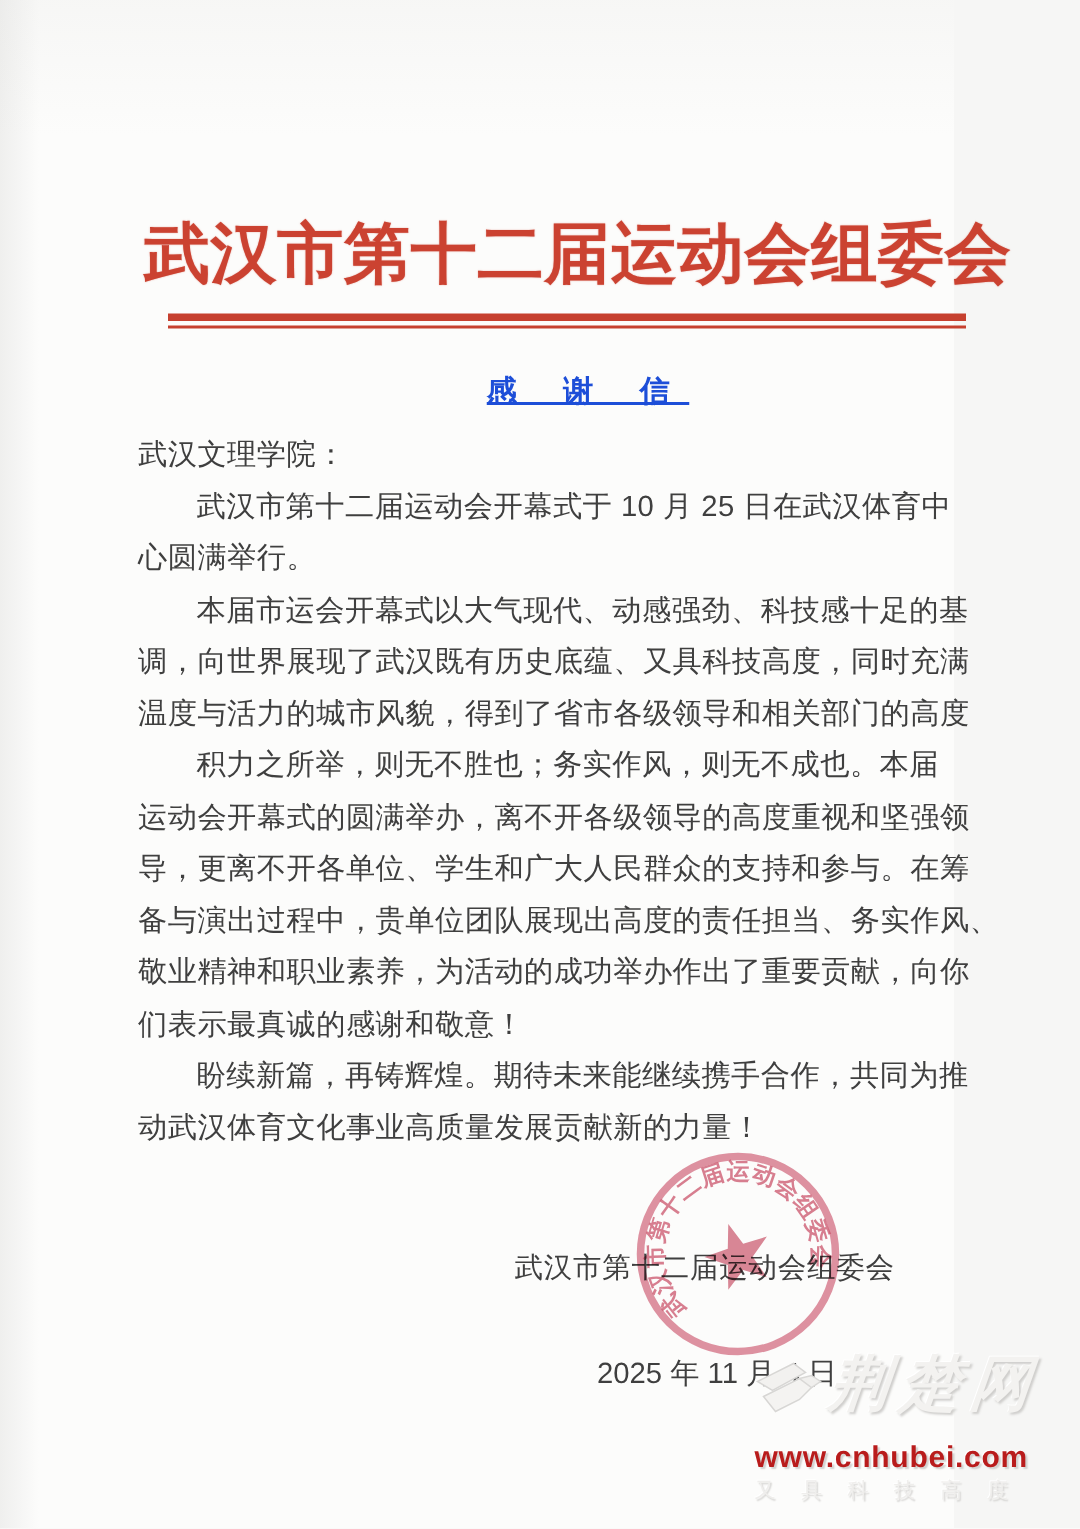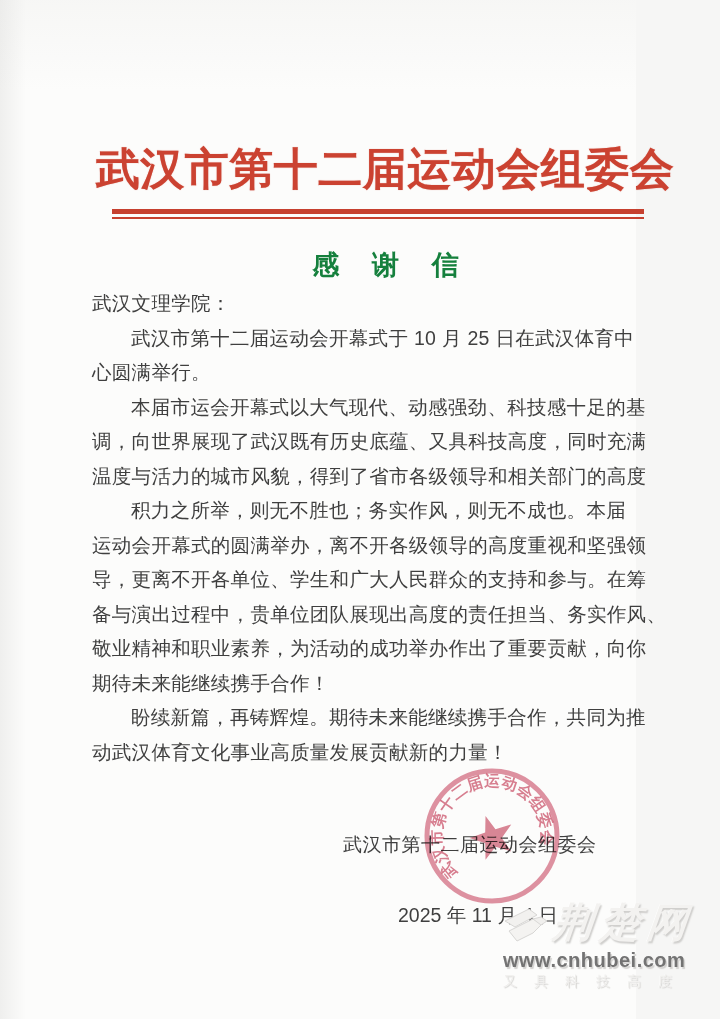--- a/index.html
+++ b/index.html
@@ -37,23 +37,24 @@
   }
   .rule{position:absolute;top:209px;left:112px;width:532px;}
   .rule-thick{height:5px;background:#c6402f;}
   .rule-thin{height:2px;background:#c6402f;margin-top:3px;}
 
   .letter-title{
     position:absolute;top:247px;left:392px;transform:translateX(-50%);
     white-space:nowrap;
     font-family:"Liberation Serif", serif;
     font-weight:bold;
-    font-size:27px;
+    font-size:20px;
     letter-spacing:13px;
-    color:#15803d;
+    color:#1d4ed8;
+    text-decoration:underline;
   }
 
   .body-block{
     position:absolute;top:286px;left:92px;width:545px;
     font-size:19.5px;line-height:34.5px;color:#3f3f3f;
     letter-spacing:0.3px;
   }
   .ln{white-space:nowrap;}
   .ind{text-indent:39px;}
 
@@ -81,23 +82,23 @@
   .wm-cal{
     font-family:"Liberation Serif", serif;
     font-style:italic;font-weight:bold;
     font-size:40px;line-height:48px;
     letter-spacing:7px;white-space:nowrap;
     color:#f3f2f0;
     text-shadow:1.5px 1.5px 1.5px #cfcecc, -0.5px -0.5px 0 #ffffff;
     transform:skewX(-6deg);
   }
   .wm-url{
-    margin-top:2px;
+    margin-top:14px;
     font-size:20px;font-weight:bold;letter-spacing:0.5px;white-space:nowrap;
-    color:#737373;
+    color:#b91c1c;
     text-shadow:1.5px 1.5px 1px #d2d1cf, -0.5px -0.5px 0 #ffffff;
   }
   .wm-site{
     margin-top:1px;
     font-size:14px;letter-spacing:17px;white-space:nowrap;
     color:#efeeec;
     text-shadow:1px 1px 1px #d5d4d2, -0.5px -0.5px 0 #ffffff;
   }
 </style>
 </head>
@@ -125,21 +126,21 @@
 
     <div class="ln ind">本届市运会开幕式以大气现代、动感强劲、科技感十足的基</div>
     <div class="ln">调，向世界展现了武汉既有历史底蕴、又具科技高度，同时充满</div>
     <div class="ln">温度与活力的城市风貌，得到了省市各级领导和相关部门的高度</div>
 
     <div class="ln ind">积力之所举，则无不胜也；务实作风，则无不成也。本届</div>
     <div class="ln">运动会开幕式的圆满举办，离不开各级领导的高度重视和坚强领</div>
     <div class="ln">导，更离不开各单位、学生和广大人民群众的支持和参与。在筹</div>
     <div class="ln">备与演出过程中，贵单位团队展现出高度的责任担当、务实作风、</div>
     <div class="ln">敬业精神和职业素养，为活动的成功举办作出了重要贡献，向你</div>
-    <div class="ln">期待未来能继续携手合作！</div>
+    <div class="ln">们表示最真诚的感谢和敬意！</div>
 
     <div class="ln ind">盼续新篇，再铸辉煌。期待未来能继续携手合作，共同为推</div>
     <div class="ln">动武汉体育文化事业高质量发展贡献新的力量！</div>
   </div>
 
   <div class="signature">武汉市第十二届运动会组委会</div>
   <div class="date">2025 年 11 月 4 日</div>
 
   <div class="seal">
     <svg width="144" height="144" viewBox="0 0 144 144">

